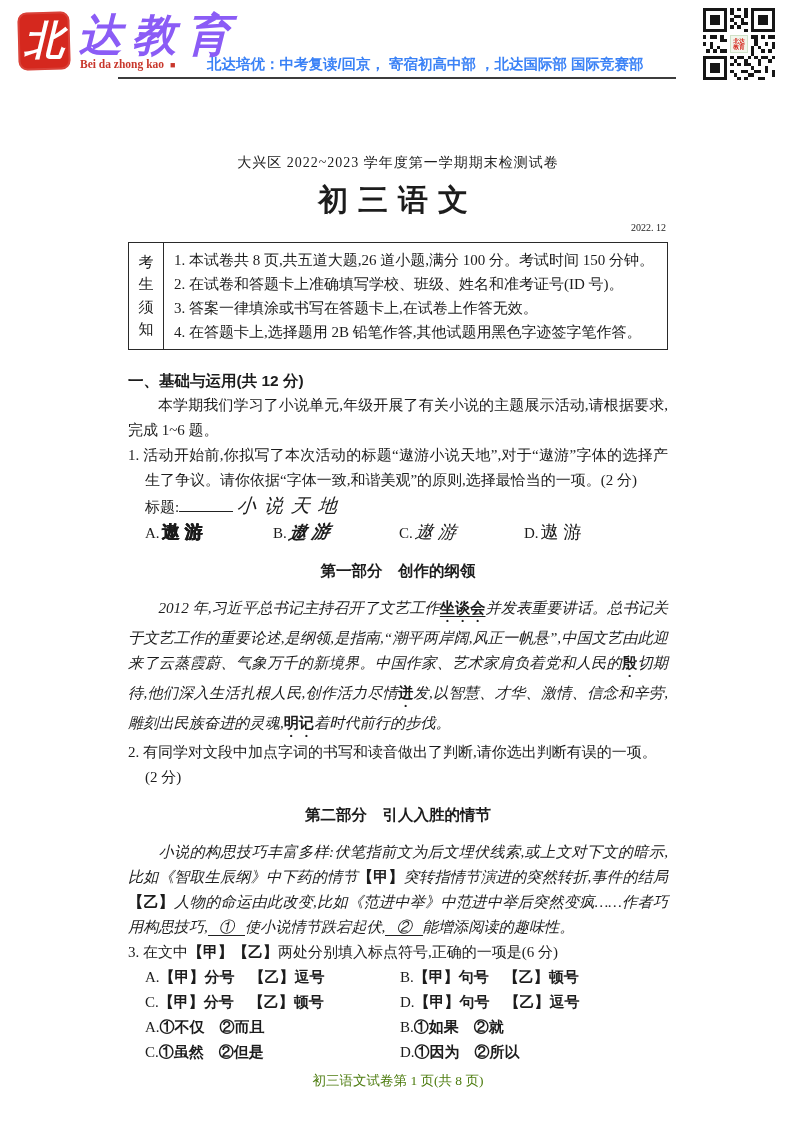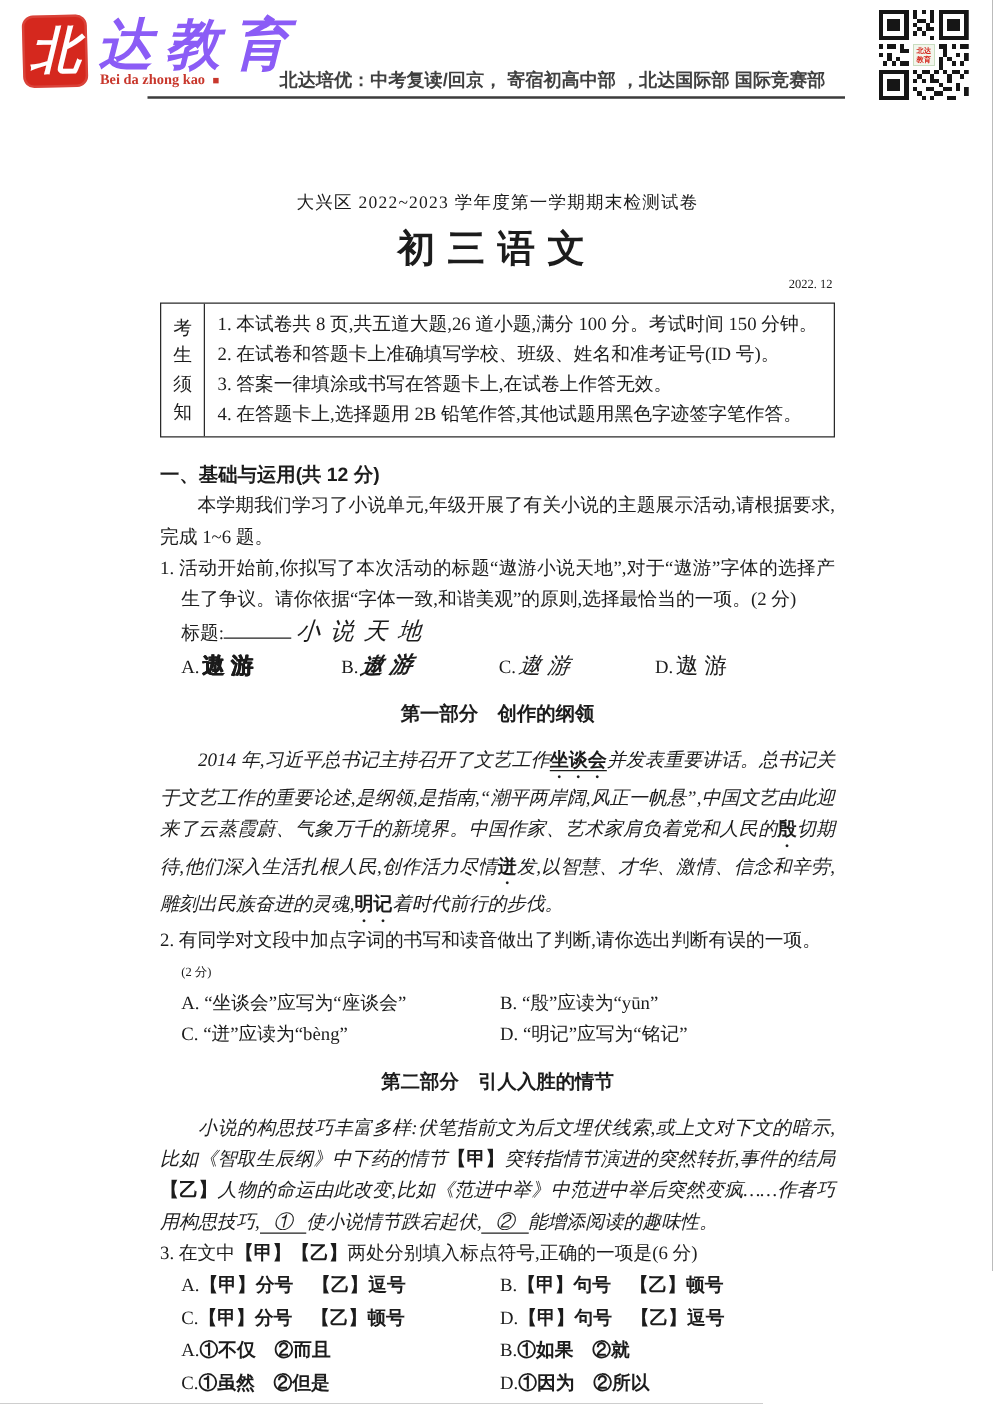--- a/index.html
+++ b/index.html
@@ -10,22 +10,22 @@
   .logo-seal{position:absolute;left:18px;top:12px;width:52px;height:58px;background:#d5281e;
              border-radius:9px;transform:rotate(-1.5deg);display:flex;align-items:center;justify-content:center;
              box-shadow:inset 0 0 0 2px rgba(255,255,255,.12);}
   .logo-seal span{color:#fff;font-size:40px;font-weight:700;font-family:"Liberation Serif",serif;
              font-style:italic;line-height:1;transform:rotate(1deg);}
   .logo-name{position:absolute;left:78px;top:6px;color:#8b5cf6;font-size:44px;font-weight:700;
              font-style:italic;letter-spacing:10px;font-family:"Liberation Serif",serif;white-space:nowrap;}
   .logo-sub{position:absolute;left:80px;top:58px;color:#c8372c;font-size:11.5px;font-weight:700;
             font-family:"Liberation Serif",serif;}
   .logo-sub .sq{font-size:9px;margin-left:6px;}
-  .tagline{position:absolute;left:207px;top:55px;width:470px;color:#404040;font-size:14.5px;font-weight:700;
-           font-family:"Liberation Sans","DejaVu Sans",sans-serif;white-space:nowrap;text-align:center;}
+  .tagline{position:absolute;left:207px;top:55px;width:470px;color:#3b82f6;font-size:14.5px;font-weight:700;
+           font-family:"Liberation Sans","DejaVu Sans",sans-serif;white-space:nowrap;}
   .header-rule{position:absolute;left:118px;top:77px;width:558px;height:2px;background:#3c3c3c;}
   .qr{position:absolute;left:703px;top:8px;width:72px;height:72px;}
 
   
   .content{position:absolute;left:128px;top:140px;width:540px;}
   .session-title{margin-top:8px;text-align:center;font-size:14px;line-height:30px;letter-spacing:1px;}
   .subject-title{margin-top:4px;text-align:center;font-size:30px;line-height:36px;font-weight:700;
                  letter-spacing:10px;font-family:"Liberation Sans","DejaVu Sans",sans-serif;}
   .exam-date{margin:0 2px 4px 0;text-align:right;font-size:10px;line-height:20px;}
 
@@ -34,38 +34,38 @@
                 align-items:center;justify-content:space-evenly;padding:6px 0;font-size:15px;}
   .notice-items{flex:1;padding:5px 8px 5px 10px;font-size:15px;}
   .notice-items div{line-height:24px;}
 
   .sec-heading{margin-top:18px;font-size:15.5px;line-height:25px;font-weight:700;
                font-family:"Liberation Sans","DejaVu Sans",sans-serif;}
   .para{margin:0;font-size:15px;line-height:25px;text-align:justify;text-indent:2em;}
   .kai{font-size:15.2px;font-style:italic;}
   .kai .em,.kai .bk{font-style:normal;}
   .stem{margin:0;font-size:15px;line-height:25px;padding-left:17px;text-indent:-17px;text-align:justify;}
-  .pts-line{margin:0;font-size:10px;line-height:25px;padding-left:17px;}
+  .pts-line{margin:0;font-size:15px;line-height:25px;padding-left:17px;}
 
   .em{font-family:"Liberation Sans","DejaVu Sans",sans-serif;font-weight:700;
       -webkit-text-emphasis:filled dot;-webkit-text-emphasis-position:under right;
       text-emphasis:filled dot;text-emphasis-position:under right;}
   .em.u{text-decoration:underline;text-underline-offset:3px;}
   .bk{font-family:"Liberation Sans","DejaVu Sans",sans-serif;font-weight:700;}
   .blank{display:inline-block;width:54px;border-bottom:1.3px solid #222;height:14px;vertical-align:baseline;}
   .num-blank{border-bottom:1.3px solid #222;padding:0 11px;}
 
   .title-line{margin:0;font-size:15px;line-height:25px;padding-left:17px;}
   .hand{display:inline-block;font-size:19px;font-style:italic;letter-spacing:8px;transform:skewX(-5deg);margin-left:4px;}
 
   .opt-row-4{margin:0;padding-left:17px;display:grid;grid-template-columns:128px 126px 125px auto;
              font-size:15px;line-height:25px;}
   .opt-grid-2{margin:0;padding-left:17px;display:grid;grid-template-columns:255px auto;
               font-size:15px;line-height:25px;}
-  .opt-sans{font-family:Liberation Sans, sans-serif;font-weight:600;}
+  .opt-sans{font-family:Liberation Serif, serif;font-weight:600;}
   .opt-label{font-family:"Liberation Serif",serif;font-weight:400;}
 
   .cal{display:inline-block;font-size:18px;letter-spacing:5px;margin-left:2px;}
   .cal-li{font-weight:900;text-shadow:.6px 0 0 #111, 0 .4px 0 #111;}
   .cal-cao{font-weight:600;font-style:italic;transform:skewX(-12deg) rotate(-3deg);}
   .cal-xing{font-weight:500;font-style:italic;transform:skewX(-6deg);}
   .cal-kai{font-weight:400;}
 
   .part-heading{margin:12px;text-align:center;font-size:15.5px;line-height:25px;font-weight:700;
                 font-family:"Liberation Sans","DejaVu Sans",sans-serif;}
@@ -135,31 +135,25 @@
 
     <div class="opt-row-4">
       <span><span class="opt-label">A.</span><span class="cal cal-li">遨游</span></span>
       <span><span class="opt-label">B.</span><span class="cal cal-cao">遨游</span></span>
       <span><span class="opt-label">C.</span><span class="cal cal-xing">遨游</span></span>
       <span><span class="opt-label">D.</span><span class="cal cal-kai">遨游</span></span>
     </div>
 
     <div class="part-heading">第一部分　创作的纲领</div>
 
-    <p class="para kai"><span>2014 年,习近平总书记主持召开了文艺工作</span><span class="em u">坐谈会</span><span>并发表重要讲话。总书记关于文艺工作的重要论述,是纲领,是指南,“潮平两岸阔,风正一帆悬”,中国文艺由此迎来了云蒸霞蔚、气象万千的新境界。中国作家、艺术家肩负着党和人民的</span><span class="em">殷</span><span>切期待,他们深入生活扎根人民,创作活力尽情</span><span class="em">迸</span><span>发,以智慧、才华、激情、信念和辛劳,雕刻出民族奋进的灵魂,</span><span class="em">明记</span><span>着时代前行的步伐。</span></p>
+    <p class="para kai"><span>2012 年,习近平总书记主持召开了文艺工作</span><span class="em u">坐谈会</span><span>并发表重要讲话。总书记关于文艺工作的重要论述,是纲领,是指南,“潮平两岸阔,风正一帆悬”,中国文艺由此迎来了云蒸霞蔚、气象万千的新境界。中国作家、艺术家肩负着党和人民的</span><span class="em">殷</span><span>切期待,他们深入生活扎根人民,创作活力尽情</span><span class="em">迸</span><span>发,以智慧、才华、激情、信念和辛劳,雕刻出民族奋进的灵魂,</span><span class="em">明记</span><span>着时代前行的步伐。</span></p>
 
     <p class="stem">2. 有同学对文段中加点字词的书写和读音做出了判断,请你选出判断有误的一项。</p>
     <div class="pts-line">(2 分)</div>
 
-    <div class="opt-grid-2">
-      <span><span>A.</span> <span>“坐谈会”应写为“座谈会”</span></span>
-      <span><span>B.</span> <span>“殷”应读为“yūn”</span></span>
-      <span><span>C.</span> <span>“迸”应读为“bèng”</span></span>
-      <span><span>D.</span> <span>“明记”应写为“铭记”</span></span>
-    </div>
 
     <div class="part-heading">第二部分　引人入胜的情节</div>
 
     <p class="para kai"><span>小说的构思技巧丰富多样:伏笔指前文为后文埋伏线索,或上文对下文的暗示,比如《智取生辰纲》中下药的情节</span><span class="bk">【甲】</span><span>突转指情节演进的突然转折,事件的结局</span><span class="bk">【乙】</span><span>人物的命运由此改变,比如《范进中举》中范进中举后突然变疯……作者巧用构思技巧,</span><span class="num-blank">①</span><span>使小说情节跌宕起伏,</span><span class="num-blank">②</span><span>能增添阅读的趣味性。</span></p>
 
     <p class="stem"><span>3. 在文中</span><span class="bk">【甲】</span><span class="bk">【乙】</span><span>两处分别填入标点符号,正确的一项是(6 分)</span></p>
 
     <div class="opt-grid-2">
       <span><span class="opt-label">A.</span><span class="opt-sans">【甲】分号　【乙】逗号</span></span>
       <span><span class="opt-label">B.</span><span class="opt-sans">【甲】句号　【乙】顿号</span></span>

